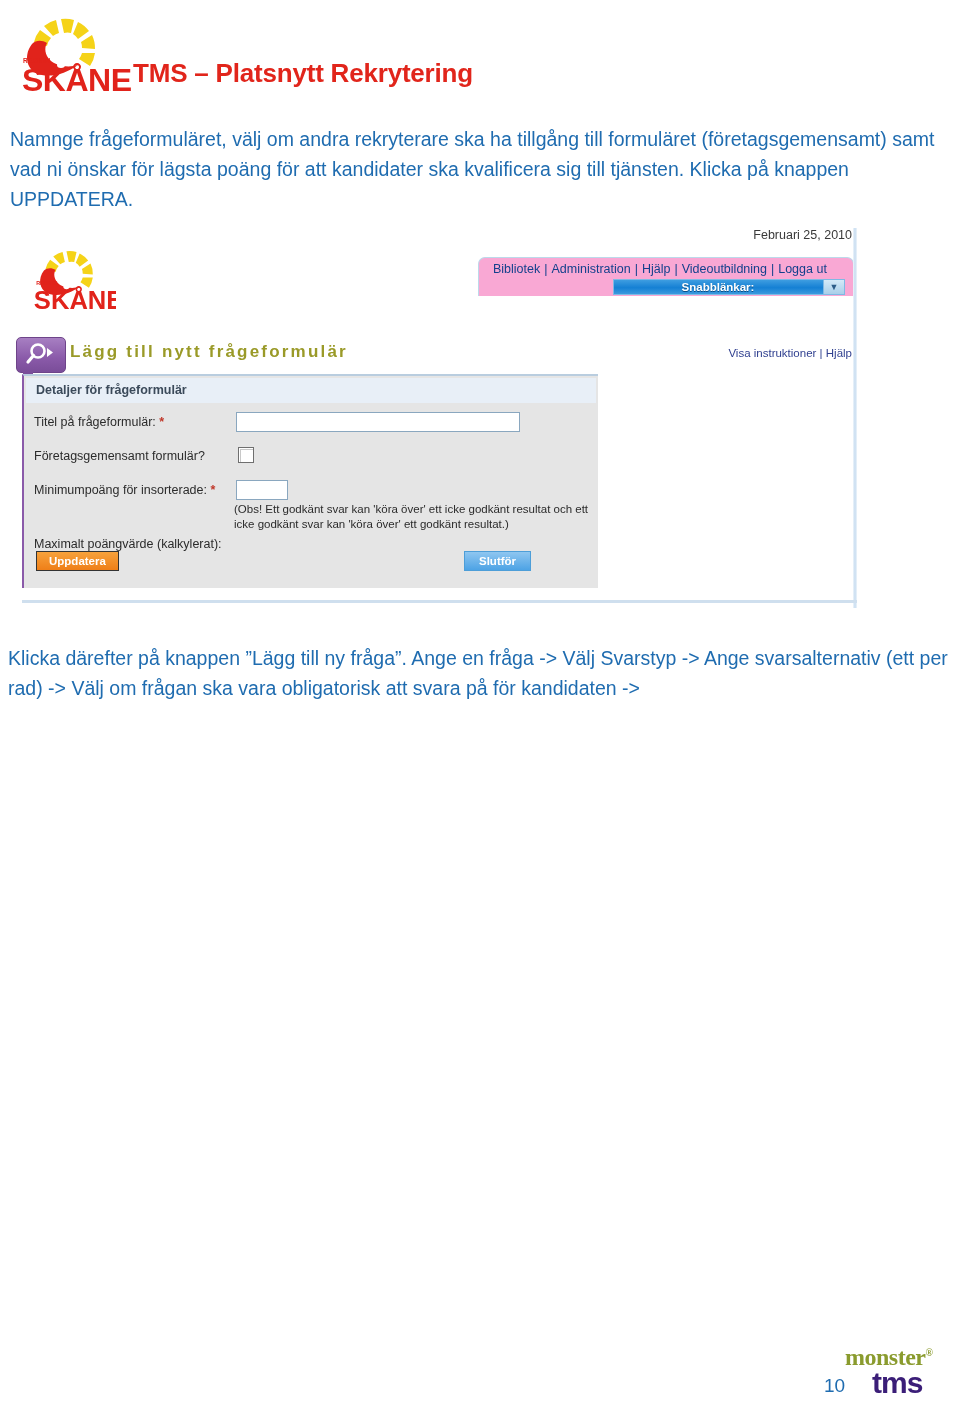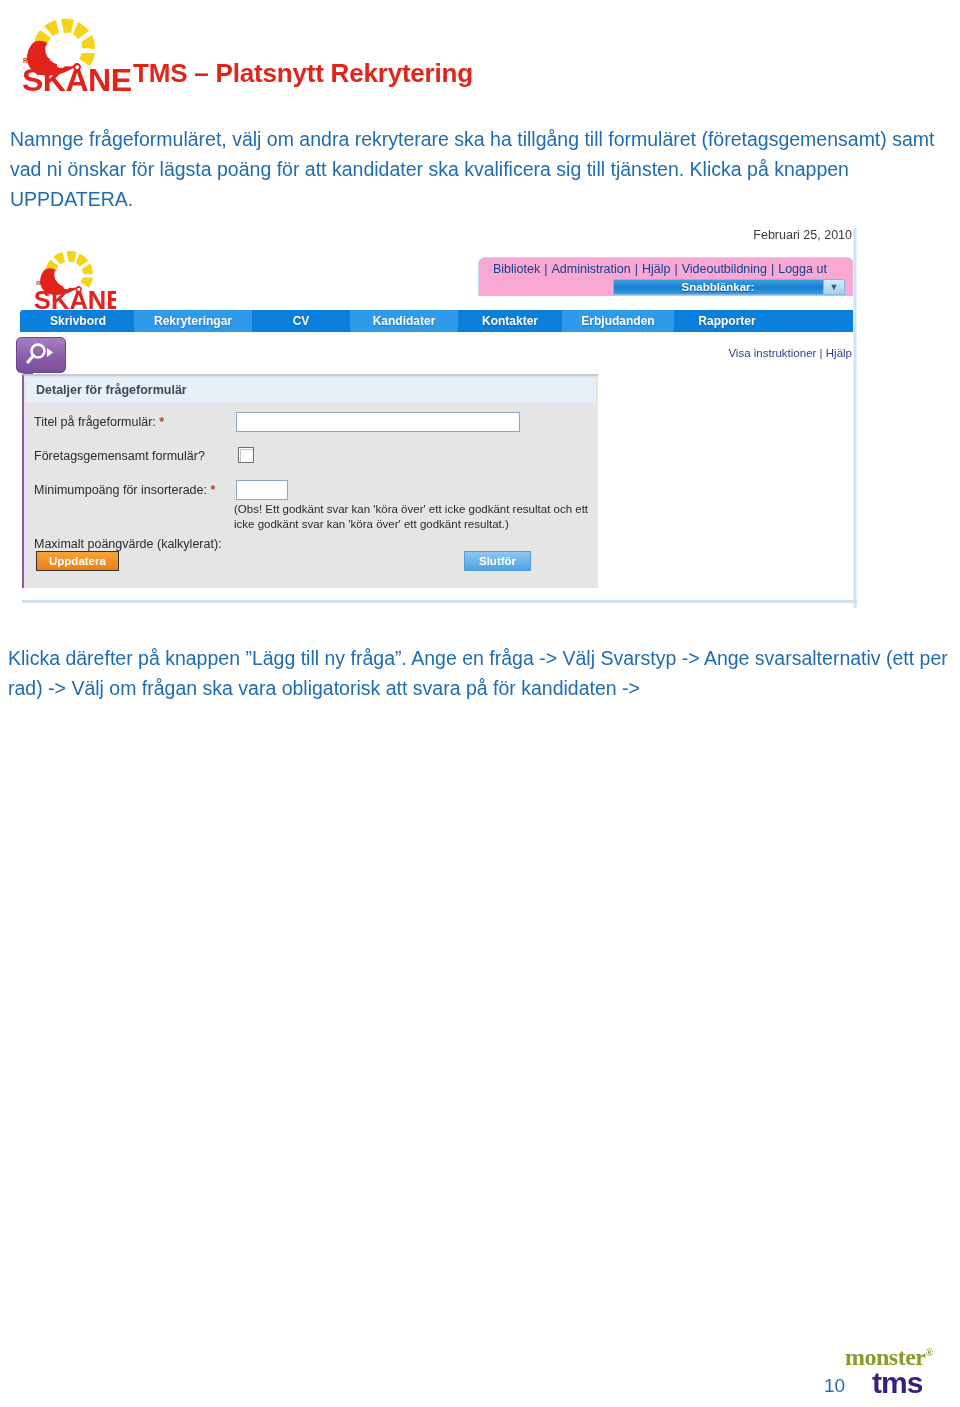--- a/index.html
+++ b/index.html
@@ -260,38 +260,30 @@
     <div class="util-links">
       <a href="#">Bibliotek</a><span class="sep">|</span><a href="#">Administration</a><span class="sep">|</span><a href="#">Hjälp</a><span class="sep">|</span><a href="#">Videoutbildning</a><span class="sep">|</span><a href="#">Logga ut</a>
     </div>
 
     <div class="quicklink">
       <div class="ql-label">Snabblänkar:</div>
       <div class="ql-arrow">▼</div>
     </div>
   </div>
 
-  <div class="navbar">
-    <div class="navtab" style="left:4px;width:108px;">Skrivbord</div>
-    <div class="navtab alt" style="left:114px;width:118px;">Rekryteringar</div>
-    <div class="navtab" style="left:234px;width:94px;">CV</div>
-    <div class="navtab alt" style="left:330px;width:108px;">Kandidater</div>
-    <div class="navtab" style="left:440px;width:100px;">Kontakter</div>
-    <div class="navtab alt" style="left:542px;width:112px;">Erbjudanden</div>
-    <div class="navtab" style="left:656px;width:102px;">Rapporter</div>
-  </div>
 
   <div class="title-band">
     <div class="search-badge">
       <svg class="badge-mag" width="32" height="26" viewBox="0 0 32 26">
         <circle cx="13" cy="9" r="6.5" fill="none" stroke="#ffffff" stroke-width="2.6"></circle>
         <line x1="8.5" y1="13.5" x2="3" y2="20" stroke="#ffffff" stroke-width="3.2" stroke-linecap="round"></line>
         <path d="M22 6 L28 10.5 L22 15 Z" fill="#ffffff"></path>
       </svg>
     </div>
+    <div class="page-heading">Lägg till nytt frågeformulär</div>
     <div class="help-links">
       <a href="#">Visa instruktioner</a>
       <span>|</span>
       <a href="#">Hjälp</a>
     </div>
   </div>
 
   <div class="form-panel">
 
     <div class="sec-head">Detaljer för frågeformulär</div>

